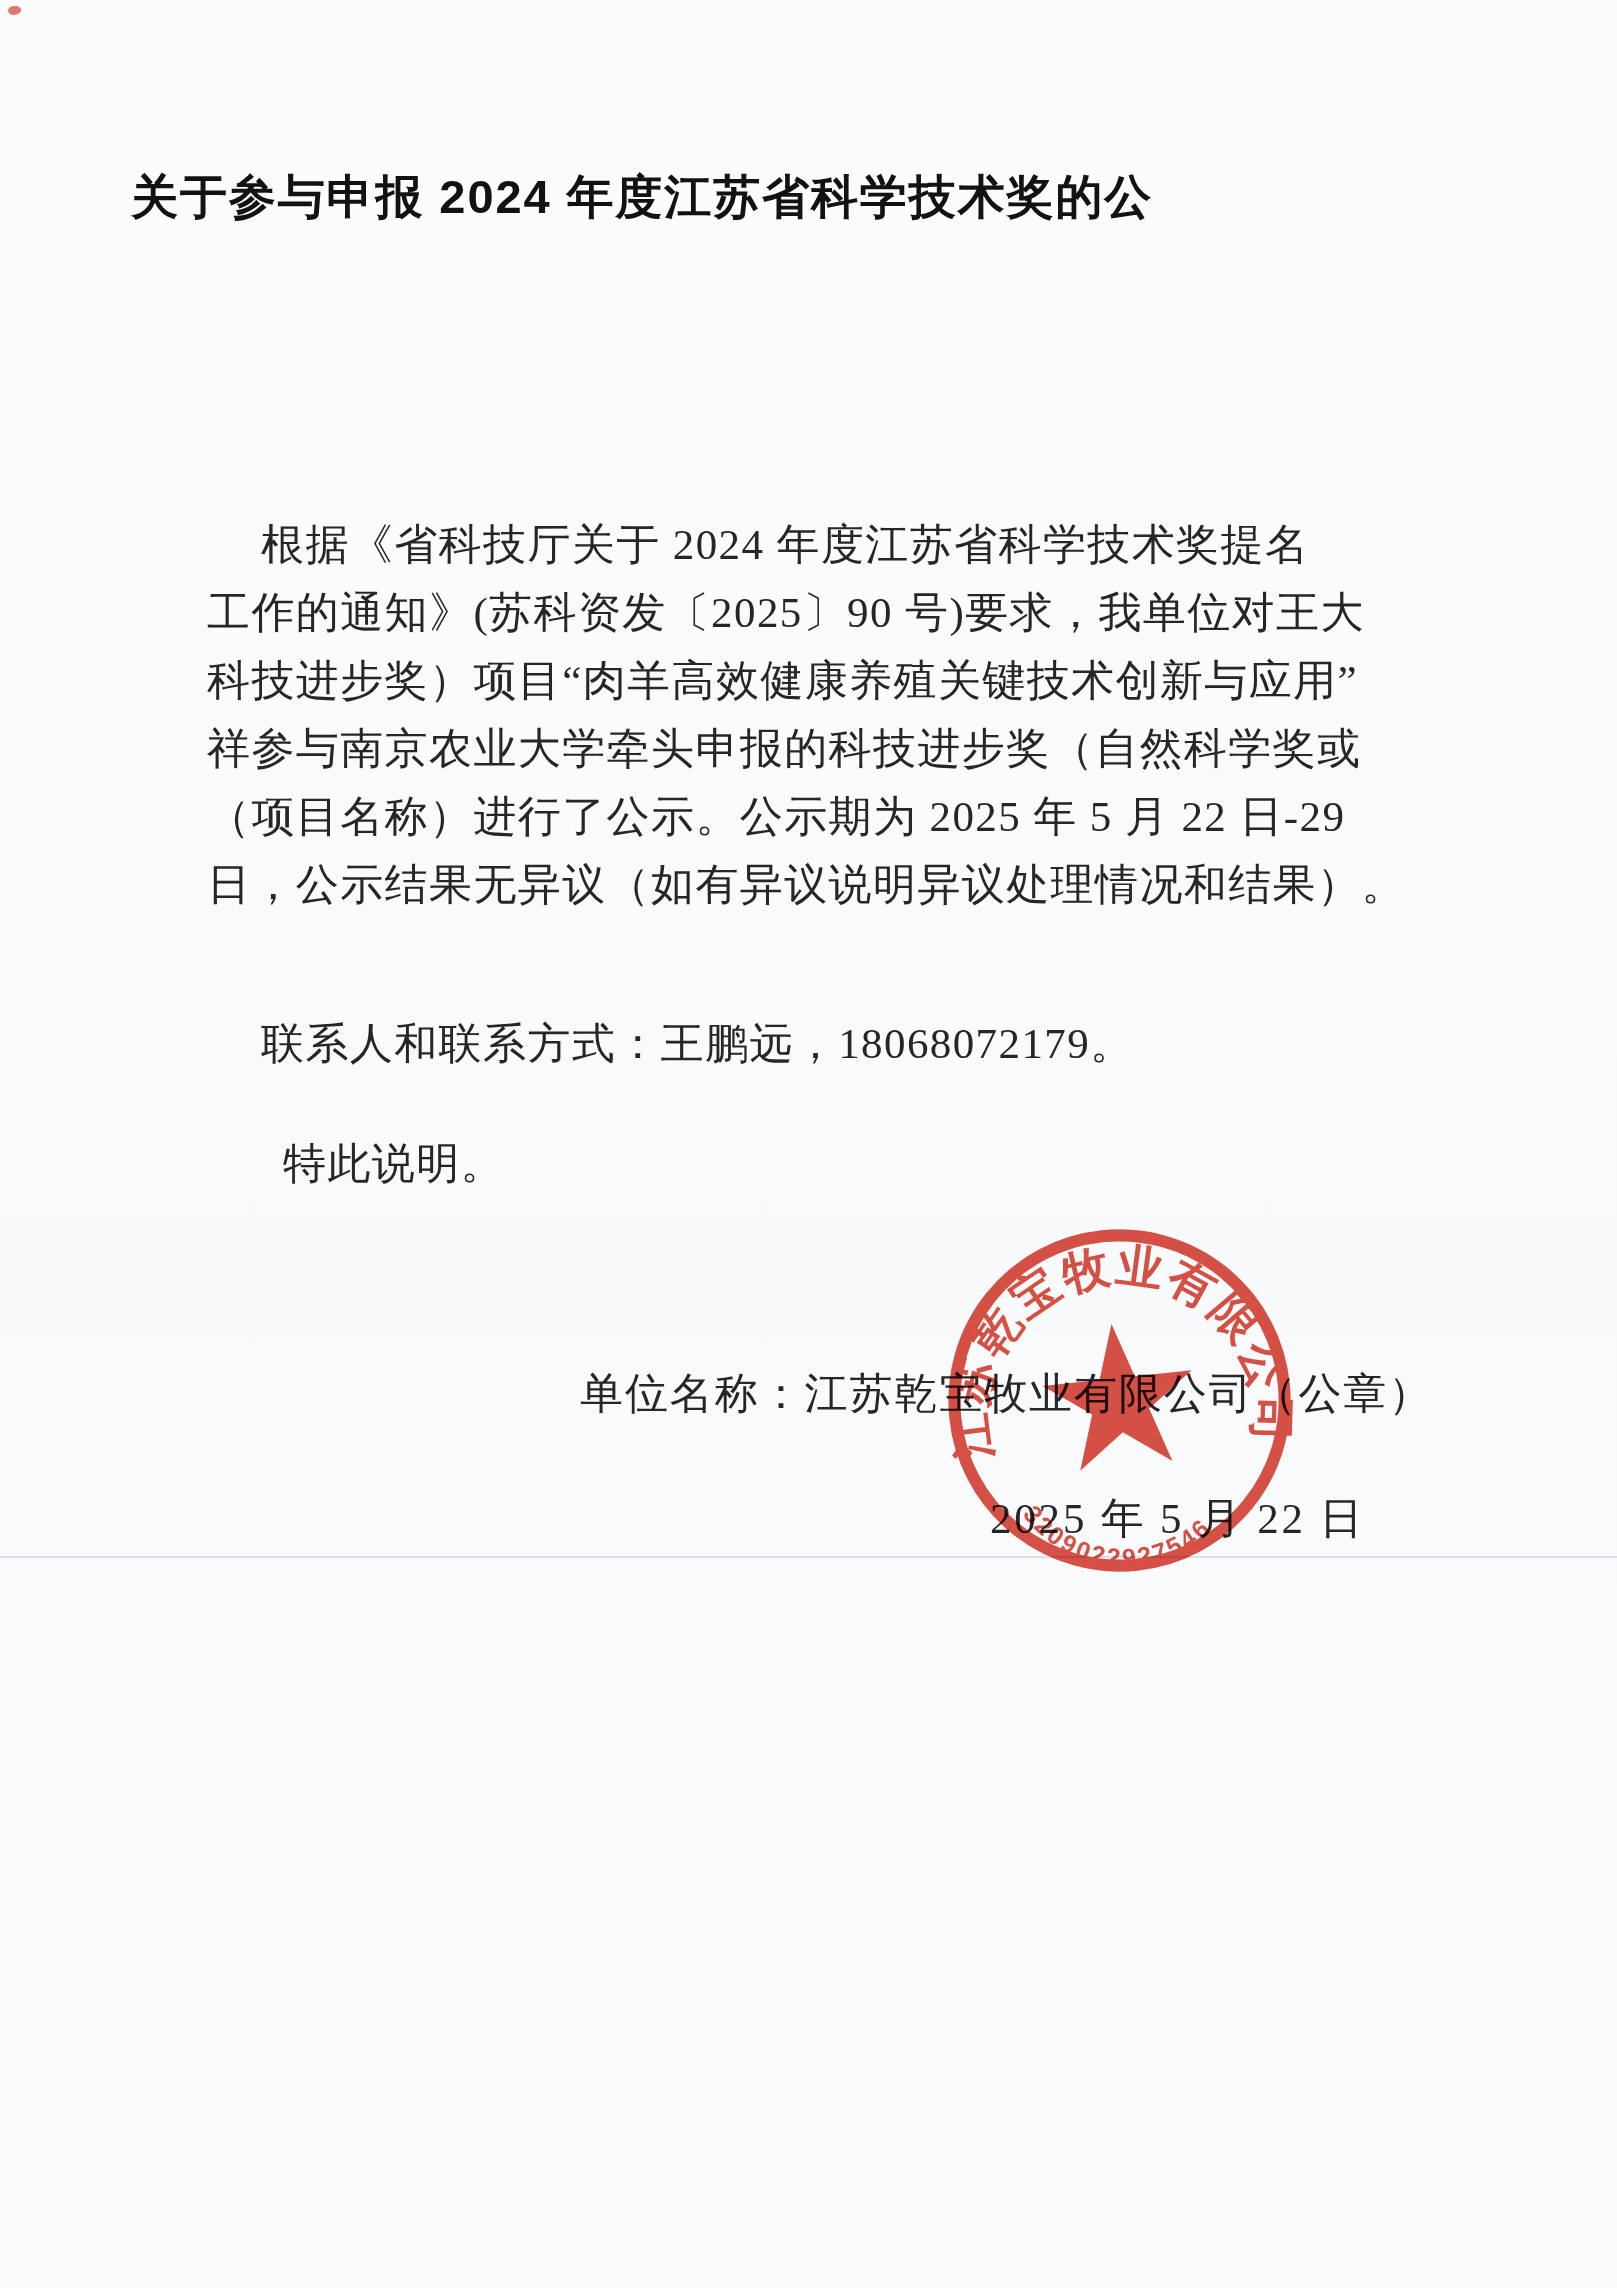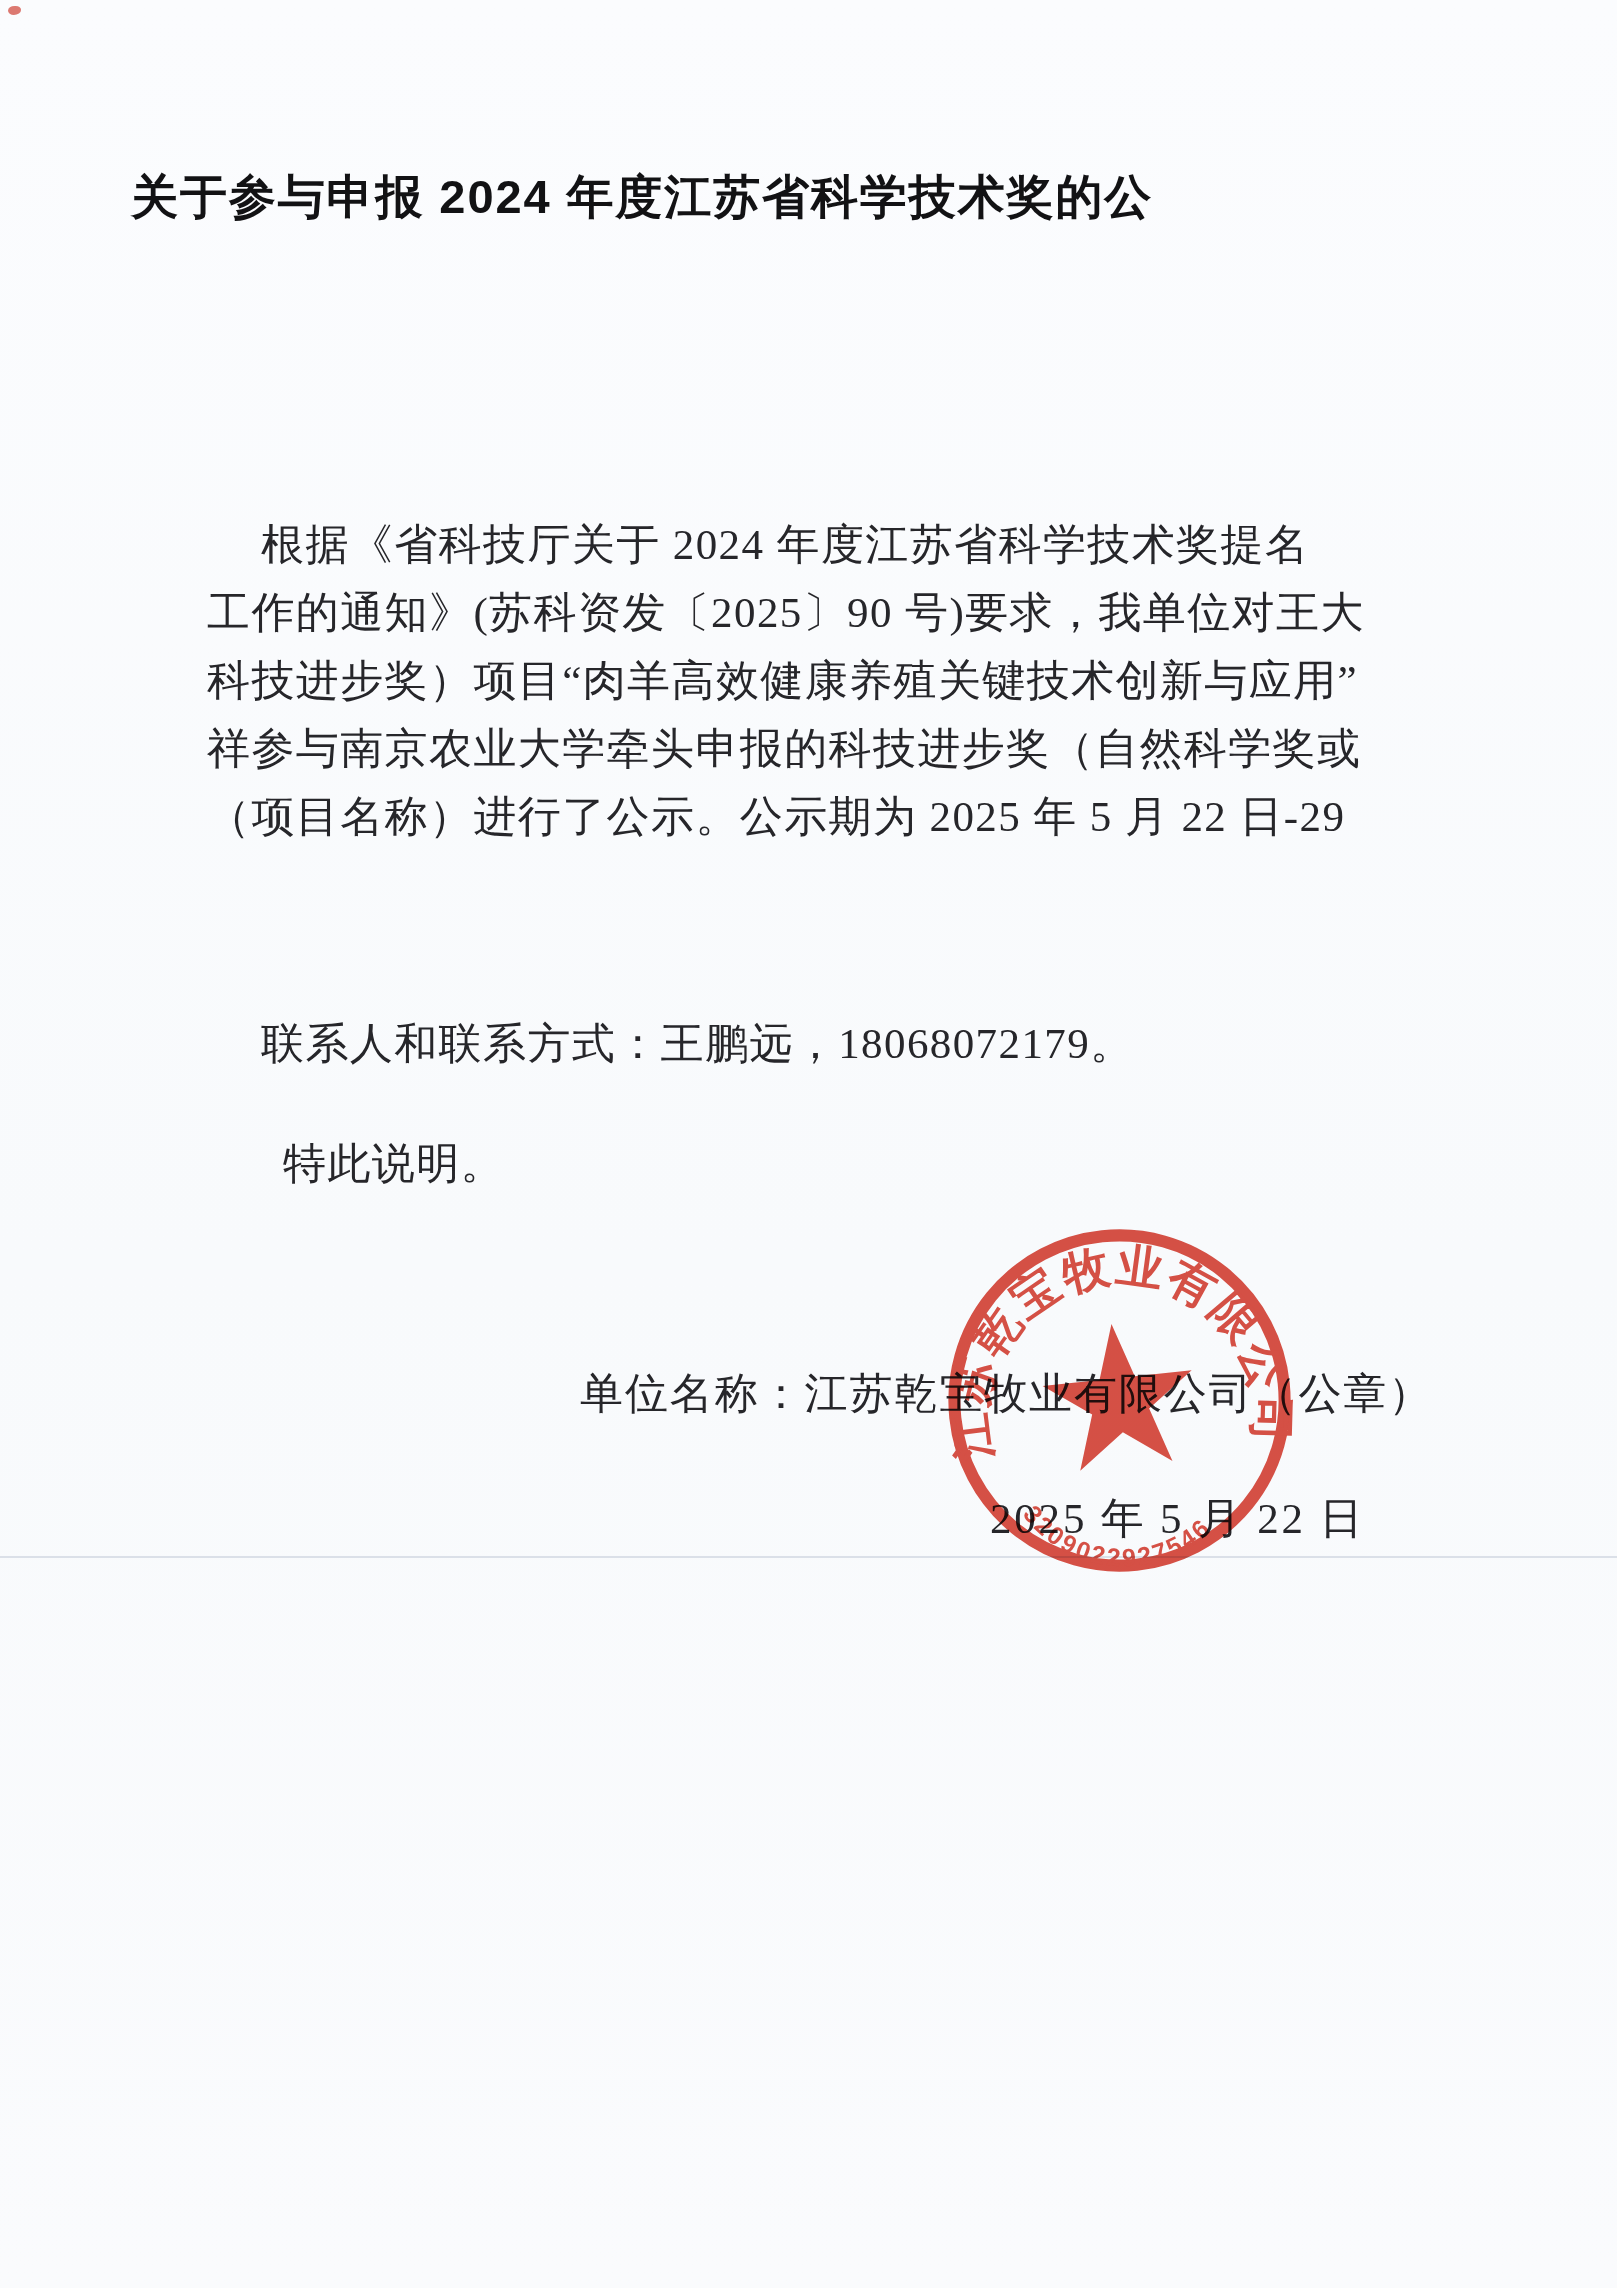--- a/index.html
+++ b/index.html
@@ -80,20 +80,21 @@
   <div class="title">
     <div>关于参与申报 2024 年度江苏省科学技术奖的公</div>
   </div>
 
   <div class="bodytext">
     <div class="line first">根据《省科技厅关于 2024 年度江苏省科学技术奖提名</div>
     <div class="line">工作的通知》(苏科资发〔2025〕90 号)要求，我单位对王大</div>
     <div class="line">科技进步奖）项目“肉羊高效健康养殖关键技术创新与应用”</div>
     <div class="line">祥参与南京农业大学牵头申报的科技进步奖（自然科学奖或</div>
     <div class="line">（项目名称）进行了公示。公示期为 2025 年 5 月 22 日-29</div>
+    <div class="line">日，公示结果无异议（如有异议说明异议处理情况和结果）。</div>
   </div>
 
   <div class="contact-line">联系人和联系方式：王鹏远，18068072179。</div>
 
   <div class="closing-line">特此说明。</div>
 
   <div class="unit-line">单位名称：江苏乾宝牧业有限公司（公章）</div>
 
   <div class="date-line">2025 年 5 月 22 日</div>
 

